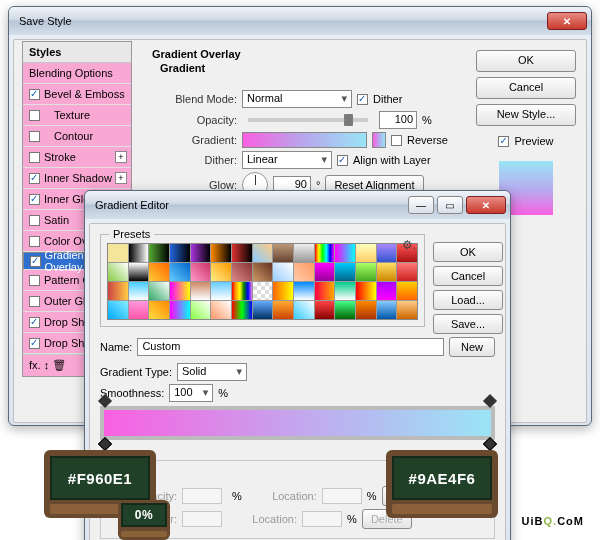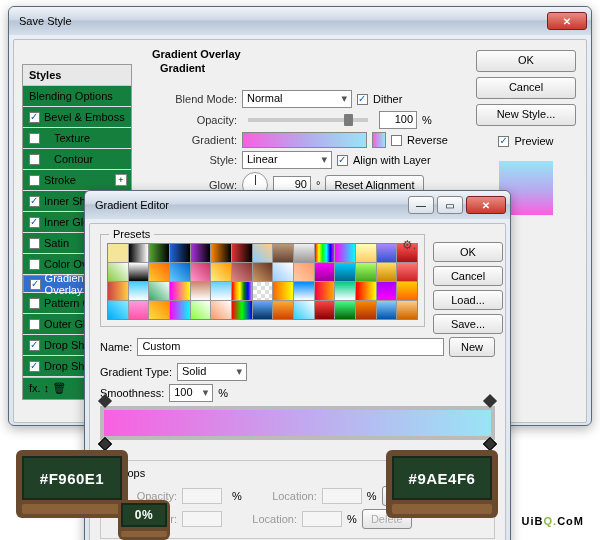--- a/index.html
+++ b/index.html
@@ -3,21 +3,21 @@
 <meta charset="utf-8">
 <style>
 *{box-sizing:border-box;margin:0;padding:0;font-family:Tahoma,Arial,sans-serif;font-size:11px;color:#000}
 body{background:#fff;width:600px;height:540px;position:relative;overflow:hidden}
 .win{position:absolute;background:linear-gradient(#e8eff7,#dde5ef);border:1px solid #5a6a7a;border-radius:6px;box-shadow:0 3px 12px rgba(0,0,0,.3)}
 .titlebar{height:28px;background:linear-gradient(#f0f4f9 0%,#cfd9e6 45%,#b8c5d6 50%,#d5dfeb 100%);border-radius:6px 6px 0 0;display:flex;align-items:center;padding:0 4px 0 10px;color:#2a2a2a}
 .titlebar .spacer{flex:1}
 .winbtn{width:26px;height:18px;margin-left:3px;border:1px solid #888;border-radius:3px;background:linear-gradient(#fdfdfd,#d8e0ea);display:flex;align-items:center;justify-content:center;font-size:10px}
 .winbtn.close{width:40px;background:linear-gradient(#e98b83,#c83a2e);color:#fff;font-weight:bold;border-color:#7a2020}
 .winbody{background:#f0f0f0;border:1px solid #bfbfbf;margin:4px;border-radius:2px;padding:8px;position:relative}
-.styles-list{position:absolute;left:8px;top:24px;width:110px;background:#15803d;border:1px solid #9a9a9a}
+.styles-list{position:absolute;left:8px;top:1px;width:110px;background:#f9a8d4;border:1px solid #9a9a9a}
 .styles-list .hdr{background:#e8e8e8;padding:4px 6px;border-bottom:1px solid #c8c8c8;font-weight:bold}
 .styles-list .row{padding:4px 6px;border-bottom:1px solid #e0e0e0;display:flex;align-items:center;gap:4px;position:relative}
 .styles-list .row.sel{background:#2f6fd0;color:#fff}
 .styles-list .row.sel *{color:#fff}
 .styles-list .plus{position:absolute;right:4px;width:12px;height:12px;border:1px solid #888;background:#fff;font-size:9px;line-height:10px;text-align:center}
 .styles-list .foot{padding:4px 6px;color:#888;border-top:1px solid #c8c8c8;display:flex;gap:6px}
 .ck{width:11px;height:11px;border:1px solid #777;background:#fff;display:inline-block;position:relative}
 .ck.on:after{content:"✓";position:absolute;left:0;top:-2px;font-size:10px;color:#1a5fb4}
 .gosection{margin-left:130px;margin-right:120px}
 .gosection .h1{font-weight:bold;margin-bottom:2px}
@@ -164,21 +164,21 @@
 
       <div class="frow">
         <span class="lbl">Gradient:</span>
         <div class="gradbar" style="max-width:125px"></div>
         <div class="gradbar tiny"></div>
         <span class="ck"></span>
         <span>Reverse</span>
       </div>
 
       <div class="frow">
-        <span class="lbl">Style:</span>
+        <span class="lbl">Dither:</span>
         <span class="sel" style="width:90px"><span>Linear</span></span>
         <span class="ck on"></span>
         <span>Align with Layer</span>
       </div>
 
       <div class="frow">
         <span class="lbl">Glow:</span>
         <div class="dial"></div>
         <span class="num">90</span>
         <span>°</span>
@@ -338,21 +338,21 @@
         <span class="lbl2">Location:</span>
           <input disabled="" style="">
           <span>%</span>
         <div class="rbtn" style="min-width:50px;color:#aaa">Delete</div>
       </div>
     </div>
 
   </div>
 </div>
 
-<div class="chalk" style="left:16px;top:450px">
+<div class="chalk" style="left:44px;top:450px">
   <div class="board">#F960E1</div>
   <div class="base"></div>
 </div>
 <div class="chalk" style="left:386px;top:450px">
   <div class="board">#9AE4F6</div>
   <div class="base"></div>
 </div>
 <div class="chalk sml" style="left:118px;top:500px">
   <div class="board">0%</div>
   <div class="base"></div>

